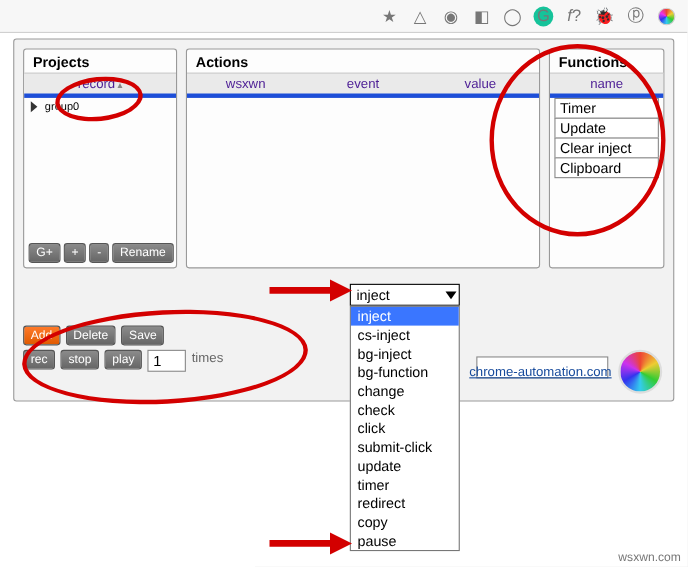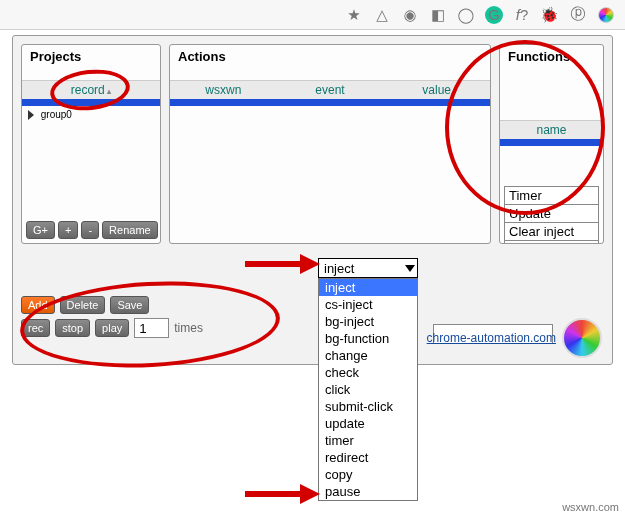--- a/index.html
+++ b/index.html
@@ -57,32 +57,32 @@
     .panel {
       border: 1px solid #999;
       border-radius: 3px;
       background: #fdfdfd;
       display: flex;
       flex-direction: column;
       position: relative;
     }
     .panel-title {
       font-weight: bold;
-      padding: 4px 8px 16px;
+      padding: 4px 8px 2px;
       font-size: 13px;
     }
     .panel.projects { width: 140px; height: 200px; }
     .panel.actions  { flex: 1; height: 200px; }
-    .panel.functions{ width: 105px; height: 200px; gap: 40px; }
+    .panel.functions{ width: 105px; height: 200px; }
     .col-header-row {
       display: flex;
       background: #eaeaea;
       border-top: 1px solid #ccc;
-      border-bottom: 7px solid #1d4ed8;
-      color: #0f766e;
+      border-bottom: 4px solid #1d4ed8;
+      color: #4c1d95;
       font-size: 12px;
     }
     .col-header { flex:1; text-align:center; padding: 2px 4px; position:relative;}
     .sort-ind::after { content:"▴"; font-size:9px; margin-left:2px; color:#888;}
     .tree-body, .list-body { flex:1; overflow:auto; }
     .tree-item { padding: 3px 6px; font-size: 10px; }
     .tree-caret { display:inline-block; width:0;height:0;border-top:5px solid transparent;border-bottom:5px solid transparent;border-left:6px solid #333; margin-right:4px; vertical-align:middle;}
     .fn-item {
       border: 1px solid #888;
       margin: 0 4px 0 4px;
@@ -98,21 +98,21 @@
       background: linear-gradient(#8b8b8b,#666);
       color:#fff;
       border:1px solid #555;
       border-radius:3px;
       font-size:11px;
       padding: 2px 6px;
       cursor:pointer;
     }
     
     .controls { margin-top: 8px; }
-    .ctrl-row { display:flex; align-items:center; gap:5px; margin: 4px 0; }
+    .ctrl-row { display:flex; align-items:flex-start; gap:5px; margin: 4px 0; }
     .ctrl-row input[type=text].count { width:35px; height:20px; border:1px solid #888; text-align:left; padding-left:4px;}
     .times-lbl { color:#666; font-size:12px;}
     
     .event-area {
       position:absolute;
       top: 258px;
       left: 318px;
       width: 104px;
       z-index: 50;
     }

